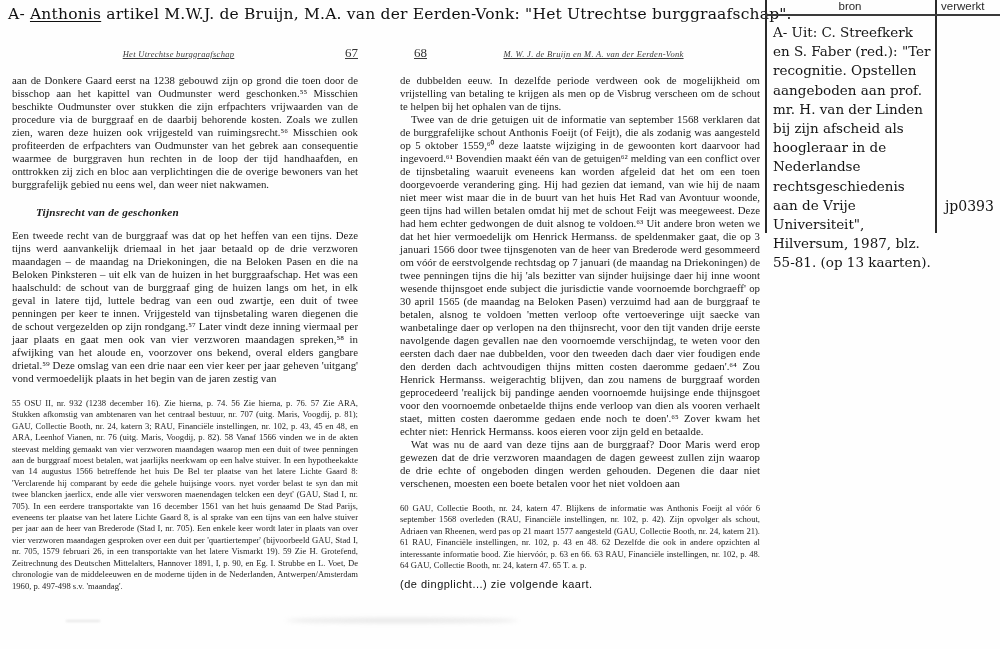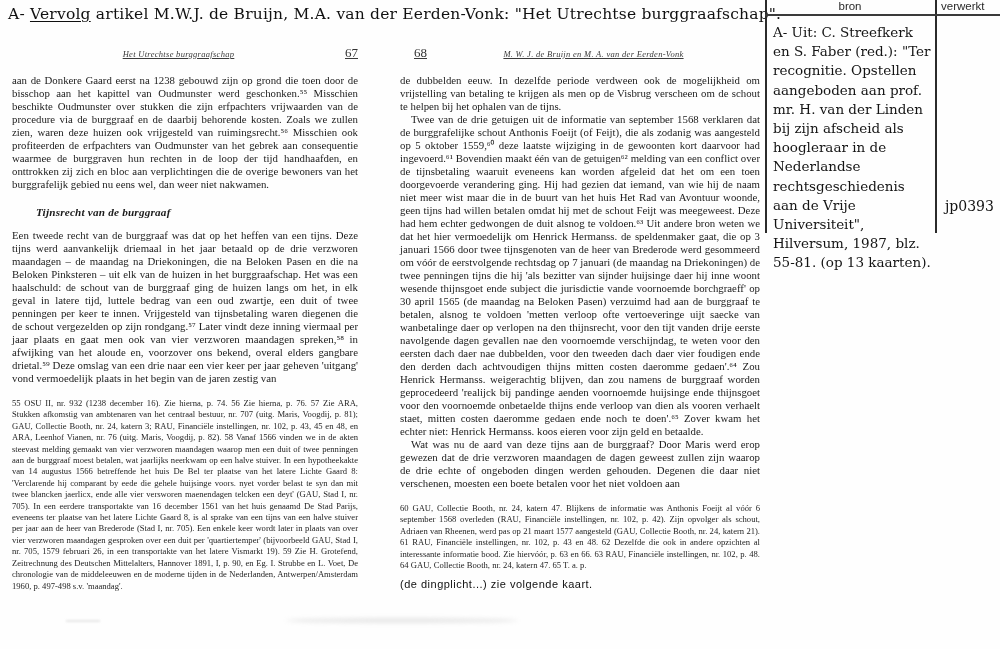--- a/index.html
+++ b/index.html
@@ -80,40 +80,40 @@
     position:absolute; left:66px; top:620px; width:34px; height:2px;
     background:#cfcfcf; opacity:0.5; filter:blur(1px);
   }
 </style>
 </head>
 <body>
 
 <div class="sheet">
 
   <div class="hand-title">
-    <span>A- </span><span class="u">Vervolg</span><span> artikel M.W.J. de Bruijn, M.A. van der Eerden-Vonk: "Het Utrechtse burggraafschap".</span>
+    <span>A- </span><span class="u">Anthonis</span><span> artikel M.W.J. de Bruijn, M.A. van der Eerden-Vonk: "Het Utrechtse burggraafschap".</span>
   </div>
 
   <div class="index-panel">
     <div class="ip-left-border"></div>
     <div class="ip-divider"></div>
     <div class="ip-rule"></div>
     <div class="ip-h ip-h-bron">bron</div>
     <div class="ip-h ip-h-verwerkt">verwerkt</div>
     <div class="ip-source">A- Uit: C. Streefkerk en S. Faber (red.): "Ter recognitie. Opstellen aangeboden aan prof. mr. H. van der Linden bij zijn afscheid als hoogleraar in de Nederlandse rechtsgeschiedenis aan de Vrije Universiteit", Hilversum, 1987, blz. 55-81. (op 13 kaarten).</div>
     <div class="ip-code">jp0393</div>
   </div>
 
   <div class="page page-left">
     <div class="page-header">
       <span class="run-title-c">Het Utrechtse burggraafschap</span>
       <span class="pageno">67</span>
     </div>
     <p class="body mt-body">aan de Donkere Gaard eerst na 1238 gebouwd zijn op grond die toen door de bisschop aan het kapittel van Oudmunster werd geschonken.⁵⁵ Misschien beschikte Oudmunster over stukken die zijn erfpachters vrijwaarden van de procedure via de burggraaf en de daarbij behorende kosten. Zoals we zullen zien, waren deze huizen ook vrijgesteld van ruimingsrecht.⁵⁶ Misschien ook profiteerden de erfpachters van Oudmunster van het gebrek aan consequentie waarmee de burggraven hun rechten in de loop der tijd handhaafden, en onttrokken zij zich en bloc aan verplichtingen die de overige bewoners van het burggrafelijk gebied nu eens wel, dan weer niet nakwamen.</p>
-    <h3 class="section-heading">Tijnsrecht van de burggraaf</h3>
+    <h3 class="section-heading">Tijnsrecht van de geschonken</h3>
     <p class="body">Een tweede recht van de burggraaf was dat op het heffen van een tijns. Deze tijns werd aanvankelijk driemaal in het jaar betaald op de drie verzworen maandagen – de maandag na Driekoningen, die na Beloken Pasen en die na Beloken Pinksteren – uit elk van de huizen in het burggraafschap. Het was een haalschuld: de schout van de burggraaf ging de huizen langs om het, in elk geval in latere tijd, luttele bedrag van een oud zwartje, een duit of twee penningen per keer te innen. Vrijgesteld van tijnsbetaling waren diegenen die de schout vergezelden op zijn rondgang.⁵⁷ Later vindt deze inning viermaal per jaar plaats en gaat men ook van vier verzworen maandagen spreken,⁵⁸ in afwijking van het aloude en, voorzover ons bekend, overal elders gangbare drietal.⁵⁹ Deze omslag van een drie naar een vier keer per jaar geheven 'uitgang' vond vermoedelijk plaats in het begin van de jaren zestig van</p>
     <div class="footnotes">55 OSU II, nr. 932 (1238 december 16). Zie hierna, p. 74.   56 Zie hierna, p. 76.  57 Zie ARA, Stukken afkomstig van ambtenaren van het centraal bestuur, nr. 707 (uitg. Maris, Voogdij, p. 81); GAU, Collectie Booth, nr. 24, katern 3; RAU, Financiële instellingen, nr. 102, p. 43, 45 en 48, en ARA, Leenhof Vianen, nr. 76 (uitg. Maris, Voogdij, p. 82).   58 Vanaf 1566 vinden we in de akten steevast melding gemaakt van vier verzworen maandagen waarop men een duit of twee penningen aan de burggraaf moest betalen, wat jaarlijks neerkwam op een halve stuiver. In een hypotheekakte van 14 augustus 1566 betreffende het huis De Bel ter plaatse van het latere Lichte Gaard 8: 'Verclarende hij comparant by eede die gehele huijsinge voors. nyet vorder belast te syn dan mit twee blancken jaerlicx, ende alle vier versworen maenendagen telcken een deyt' (GAU, Stad I, nr. 705). In een eerdere transportakte van 16 december 1561 van het huis genaamd De Stad Parijs, eveneens ter plaatse van het latere Lichte Gaard 8, is al sprake van een tijns van een halve stuiver per jaar aan de heer van Brederode (Stad I, nr. 705). Een enkele keer wordt later in plaats van over vier verzworen maandagen gesproken over een duit per 'quartiertemper' (bijvoorbeeld GAU, Stad I, nr. 705, 1579 februari 26, in een transportakte van het latere Vismarkt 19).   59 Zie H. Grotefend, Zeitrechnung des Deutschen Mittelalters, Hannover 1891, I, p. 90, en Eg. I. Strubbe en L. Voet, De chronologie van de middeleeuwen en de moderne tijden in de Nederlanden, Antwerpen/Amsterdam 1960, p. 497-498 s.v. 'maandag'.</div>
   </div>
 
   <div class="page page-right">
     <div class="page-header">
       <span class="pageno">68</span>
       <span class="run-title-c">M. W. J. de Bruijn en M. A. van der Eerden-Vonk</span>
     </div>
     <p class="body mt-body">de dubbelden eeuw. In dezelfde periode verdween ook de mogelijkheid om vrijstelling van betaling te krijgen als men op de Visbrug verscheen om de schout te helpen bij het ophalen van de tijns.</p>

